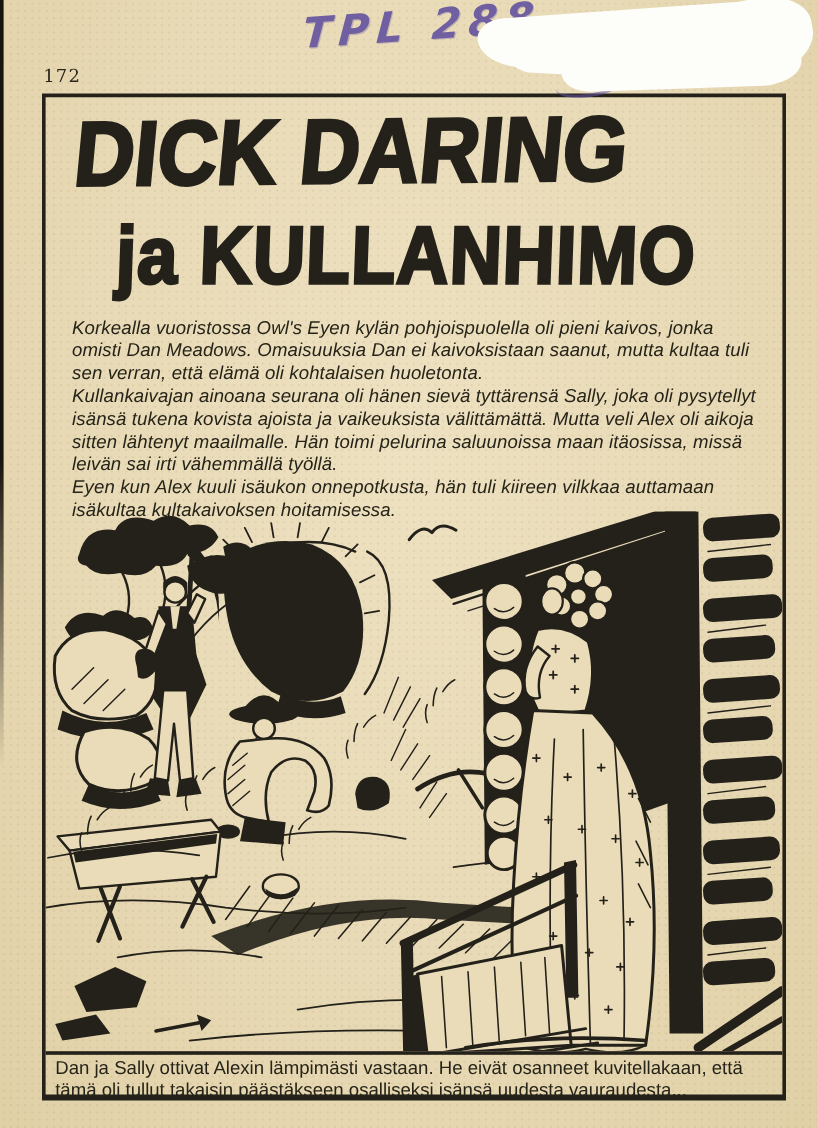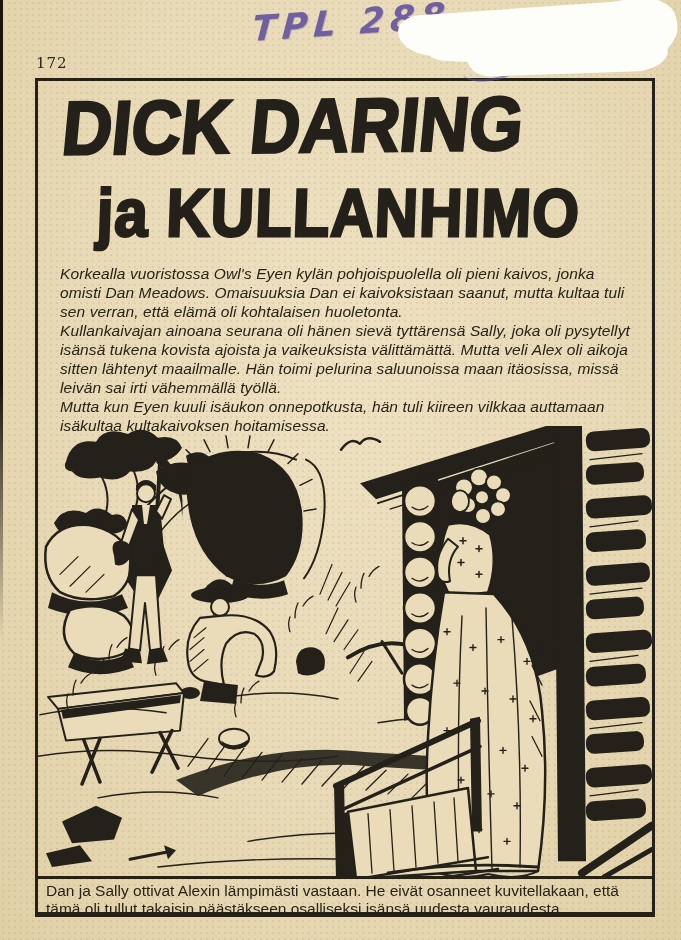--- a/index.html
+++ b/index.html
@@ -97,21 +97,21 @@
   <div class="panel">
 
     <h1 class="title" style="margin:0;">
       <span class="title-line t1">DICK DARING</span>
       <span class="title-line t2">ja KULLANHIMO</span>
     </h1>
 
     <div class="intro">
       <p>Korkealla vuoristossa Owl's Eyen kylän pohjoispuolella oli pieni kaivos, jonka omisti Dan Meadows. Omaisuuksia Dan ei kaivoksistaan saanut, mutta kultaa tuli sen verran, että elämä oli kohtalaisen huoletonta.</p>
       <p>Kullankaivajan ainoana seurana oli hänen sievä tyttärensä Sally, joka oli pysytellyt isänsä tukena kovista ajoista ja vaikeuksista välittämättä. Mutta veli Alex oli aikoja sitten lähtenyt maailmalle. Hän toimi pelurina saluunoissa maan itäosissa, missä leivän sai irti vähemmällä työllä.</p>
-      <p>Mutta kun Eyen kuuli isäukon onnepotkusta, hän tuli kiireen vilkkaa auttamaan isäkultaa kultakaivoksen hoitamisessa.</p>
+      <p>Eyen kun Alex kuuli isäukon onnepotkusta, hän tuli kiireen vilkkaa auttamaan isäkultaa kultakaivoksen hoitamisessa.</p>
     </div>
 
     <div class="ill">
       <svg viewBox="0 0 614 455" width="614" height="450" preserveAspectRatio="none">
         <g stroke-linecap="round" stroke-linejoin="round">
 
           <path class="s" stroke-width="2.5" d="M303,24 Q313,10 322,18 Q329,8 342,16"></path>
 
           <g>
             <path class="k" d="M28,36 Q34,12 58,16 Q66,0 90,8 Q106,-2 120,12 Q138,8 144,22 Q136,36 118,36 Q112,48 92,46 Q82,58 62,52 Q42,56 34,46 Q24,44 28,36 Z"></path>

